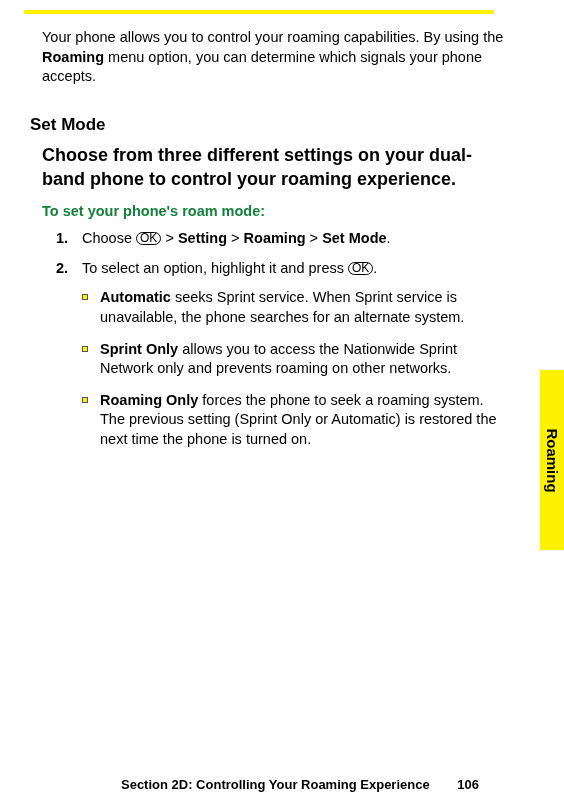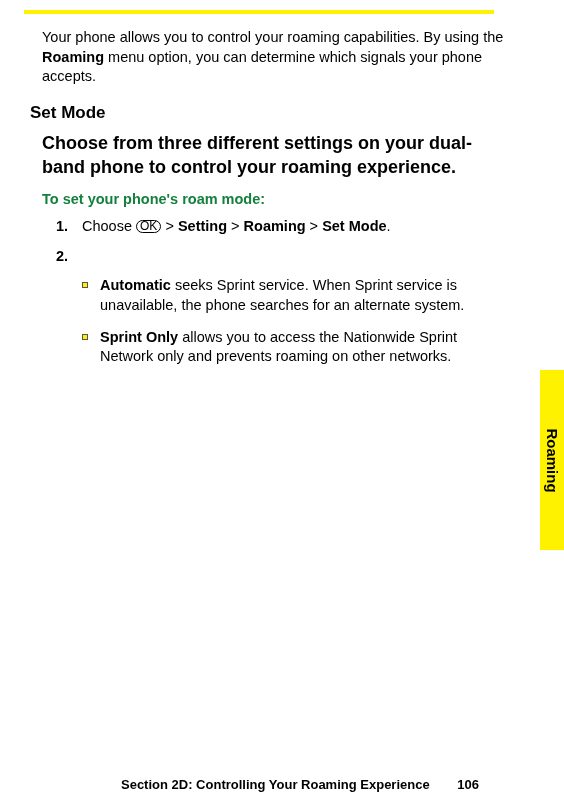--- a/index.html
+++ b/index.html
@@ -31,21 +31,21 @@
       left: 0;
       bottom: -4px;
       width: 470px;
       height: 4px;
       background: #fff200;
     }
     .intro {
       font-size: 14.5px;
       line-height: 1.35;
       margin-left: 18px;
-      margin-bottom: 16px;
+      margin-bottom: 28px;
       max-width: 480px;
     }
     .bold {
       font-weight: bold;
     }
     .subheading {
       font-size: 17px;
       font-weight: bold;
       margin-left: 6px;
       margin-bottom: 8px;
@@ -164,36 +164,45 @@
 
   <div class="step">
     <span class="step-num">1.</span>
     <span class="step-body">
       <span>Choose </span><span class="ok-key">OK</span><span> &gt; </span><span class="bold">Setting</span><span> &gt; </span><span class="bold">Roaming</span><span> &gt; </span><span class="bold">Set Mode</span><span>.</span>
     </span>
   </div>
 
   <div class="step">
     <span class="step-num">2.</span>
+    <span class="step-body">
+      <span>To select an option, highlight it and press </span><span class="ok-key">OK</span><span>.</span>
+    </span>
   </div>
 
   <div class="bullet-item">
     <span class="bullet-square"></span>
     <span class="bullet-body">
       <span class="bold">Automatic</span><span> seeks Sprint service. When Sprint service is unavailable, the phone searches for an alternate system.</span>
     </span>
   </div>
 
   <div class="bullet-item">
     <span class="bullet-square"></span>
     <span class="bullet-body">
       <span class="bold">Sprint Only</span><span> allows you to access the Nationwide Sprint Network only and prevents roaming on other networks.</span>
     </span>
   </div>
 
+  <div class="bullet-item">
+    <span class="bullet-square"></span>
+    <span class="bullet-body">
+      <span class="bold">Roaming Only</span><span> forces the phone to seek a roaming system. The previous setting (Sprint Only or Automatic) is restored the next time the phone is turned on.</span>
+    </span>
+  </div>
 </div>
 
 <div class="tab">
   <span class="tab-text">Roaming</span>
 </div>
 
 <div class="footer">
   <span>Section 2D: Controlling Your Roaming Experience</span>
   <span class="page-num">106</span>
 </div>

